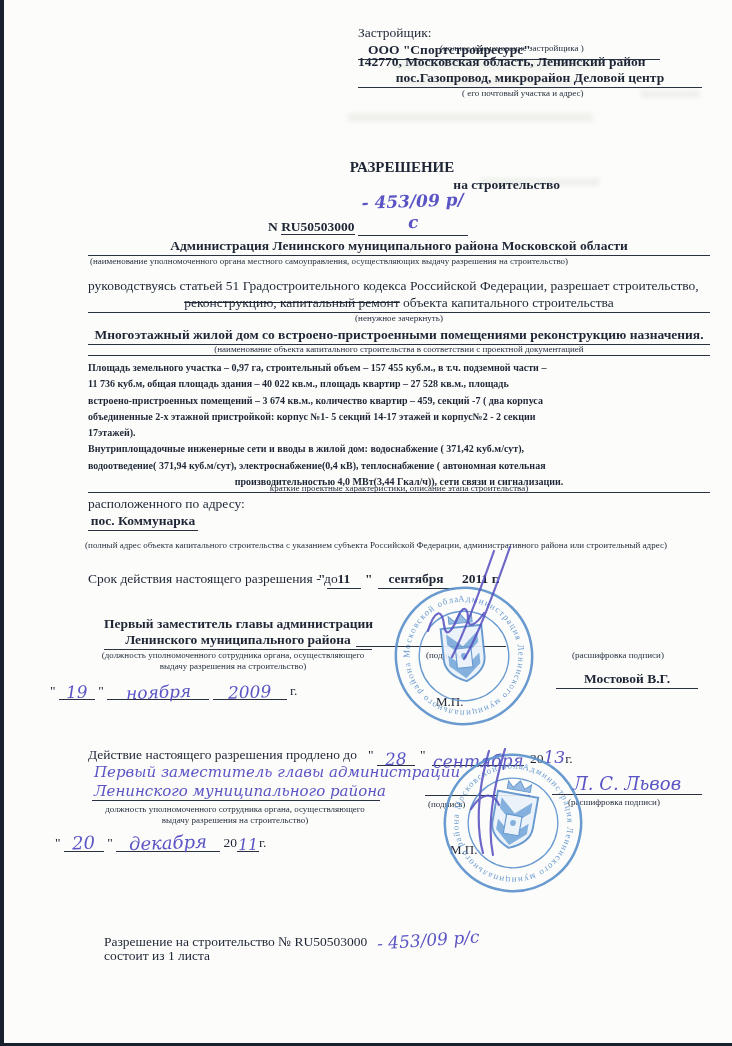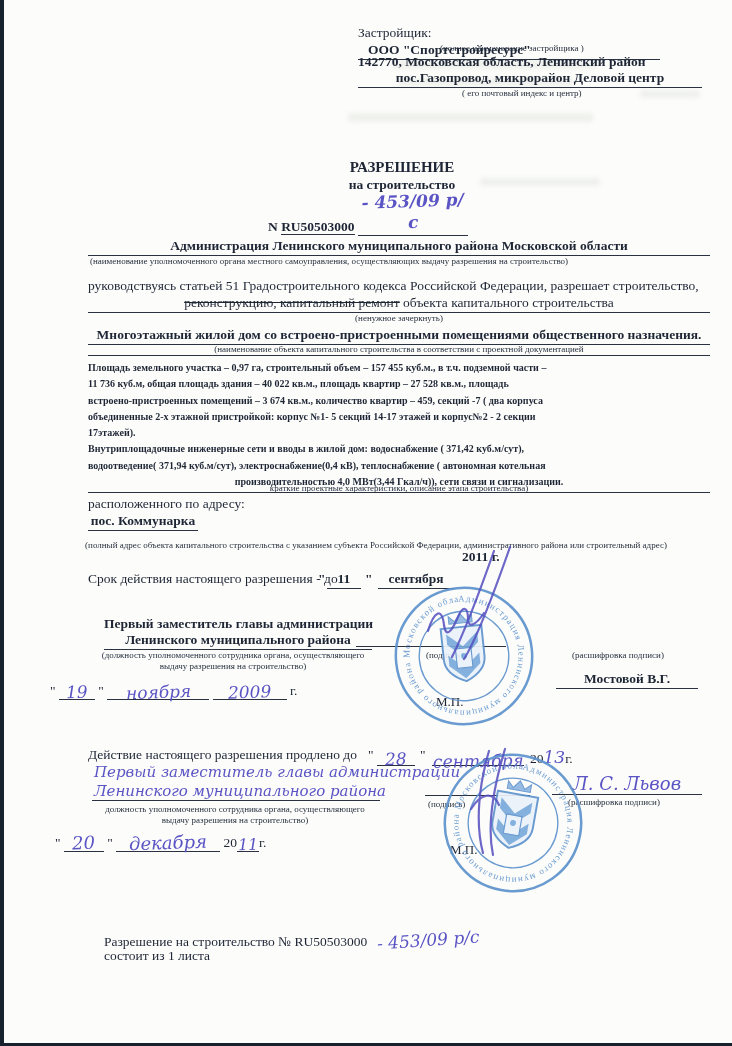--- a/index.html
+++ b/index.html
@@ -37,42 +37,42 @@
   <div class="ghost" style="left:640px;top:90px;width:60px;height:8px;"></div>
   <div class="ghost" style="left:480px;top:178px;width:120px;height:8px;"></div>
 
   <div class="abs t" style="left:358px;top:25px;">
     <span>Застройщик:</span>
     <span class="blank b" style="width:292px;text-align:left;padding-left:10px;">ООО "Спортстройресурс"</span>
   </div>
   <div class="abs cap" style="left:440px;top:43px;">(полное наименование застройщика )</div>
   <div class="abs t b" style="left:358px;top:54px;">142770, Московская область, Ленинский район</div>
   <div class="abs t b u" style="left:358px;top:70px;width:344px;">пос.Газопровод, микрорайон Деловой центр</div>
-  <div class="abs cap" style="left:462px;top:88px;">( его почтовый индекс и центр)</div>
+  <div class="abs cap" style="left:462px;top:88px;">( его почтовый участка и адрес)</div>
 
   <div class="abs b center" style="left:252px;top:159px;width:300px;font-size:15px;">РАЗРЕШЕНИЕ</div>
-  <div class="abs b center t" style="left:252px;top:177px;width:300px;">на строительство</div>
+  <div class="abs b center t" style="left:260px;top:177px;width:300px;text-align:right;">на строительство</div>
   <div class="abs t b" style="left:268px;top:192px;">
     <span>N</span>
     <span class="u">RU50503000</span>
     <span class="blank" style="width:110px;">
       <span class="hand hand-lg hand-on-line" style="top:-1px;">- 453/09 р/с</span>
     </span>
   </div>
 
   <div class="abs cap" style="left:90px;top:256px;">(наименование уполномоченного органа местного самоуправления, осуществляющих выдачу разрешения на строительство)</div>
   <div class="abs t b u" style="left:88px;top:238px;width:622px;">Администрация Ленинского муниципального района Московской области</div>
 
   <div class="abs t" style="left:88px;top:278px;width:622px;">руководствуясь статьей 51 Градостроительного кодекса   Российской Федерации, разрешает строительство,</div>
   <div class="abs t u" style="left:88px;top:295px;width:622px;">
     <span class="strike">реконструкцию, капитальный ремонт</span><span> объекта капитального строительства</span>
   </div>
   <div class="abs cap center" style="left:88px;top:313px;width:622px;">(ненужное зачеркнуть)</div>
 
-  <div class="abs t b u" style="left:88px;top:327px;width:622px;">Многоэтажный жилой дом со встроено-пристроенными помещениями общественного назначения.</div>
+  <div class="abs t b u" style="left:88px;top:327px;width:622px;">Многоэтажный жилой дом со встроено-пристроенными помещениями реконструкцию назначения.</div>
   <div class="abs cap center" style="left:88px;top:344px;width:622px;">(наименование объекта капитального строительства в соответствии с проектной документацией</div>
   <div class="rule" style="left:88px;top:355px;width:622px;"></div>
 
   <div class="abs" style="left:88px;top:362px;width:622px;">
     <div class="desc-line">Площадь земельного участка – 0,97 га, строительный объем – 157 455 куб.м., в т.ч. подземной части –</div>
     <div class="desc-line">11 736 куб.м, общая площадь здания – 40 022 кв.м., площадь квартир – 27 528 кв.м., площадь</div>
     <div class="desc-line">встроено-пристроенных помещений – 3 674 кв.м., количество квартир – 459, секций -7 ( два корпуса</div>
     <div class="desc-line">объединенные 2-х этажной пристройкой: корпус №1- 5 секций 14-17 этажей и корпус№2 - 2 секции</div>
     <div class="desc-line">17этажей).</div>
     <div class="desc-line">Внутриплощадочные инженерные сети  и вводы в жилой дом: водоснабжение ( 371,42 куб.м/сут),</div>
@@ -83,21 +83,21 @@
 
   <div class="abs t" style="left:88px;top:496px;">расположенного по адресу:</div>
   <div class="abs t b u" style="left:88px;top:513px;width:110px;">пос. Коммунарка</div>
   <div class="abs cap center" style="left:36px;top:540px;width:680px;">(полный адрес объекта капитального строительства с указанием субъекта Российской Федерации, административного района  или строительный адрес)</div>
 
   <div class="abs t" style="left:88px;top:571px;">Срок действия настоящего разрешения - до</div>
   <div class="abs t b" style="left:318px;top:571px;">"</div>
   <div class="abs t b blank" style="left:327px;top:571px;width:34px;">11</div>
   <div class="abs t b" style="left:365px;top:571px;">"</div>
   <div class="abs t b blank" style="left:378px;top:571px;width:76px;">сентября</div>
-  <div class="abs t b" style="left:462px;top:549px;">2011 г.</div>
+  <div class="abs t b" style="left:462px;top:571px;">2011 г.</div>
 
   <div class="abs t b" style="left:104px;top:616px;">Первый заместитель главы администрации</div>
   <div class="abs t b u" style="left:104px;top:632px;width:268px;">Ленинского муниципального района</div>
   <div class="abs cap center" style="left:98px;top:650px;width:270px;">(должность уполномоченного сотрудника органа, осуществляющего</div>
   <div class="abs cap center" style="left:98px;top:661px;width:270px;">выдачу разрешения на строительство)</div>
 
   <div class="abs t" style="left:50px;top:678px;">
     <span>"</span>
     <span class="blank" style="width:36px;"><span class="hand hand-lg hand-on-line">19</span></span>
     <span>"</span>

